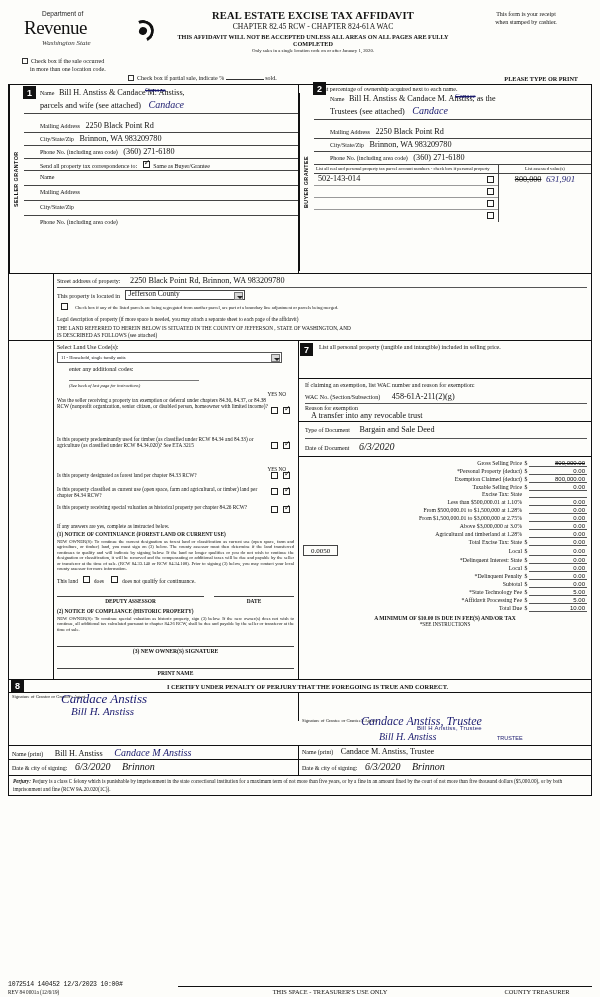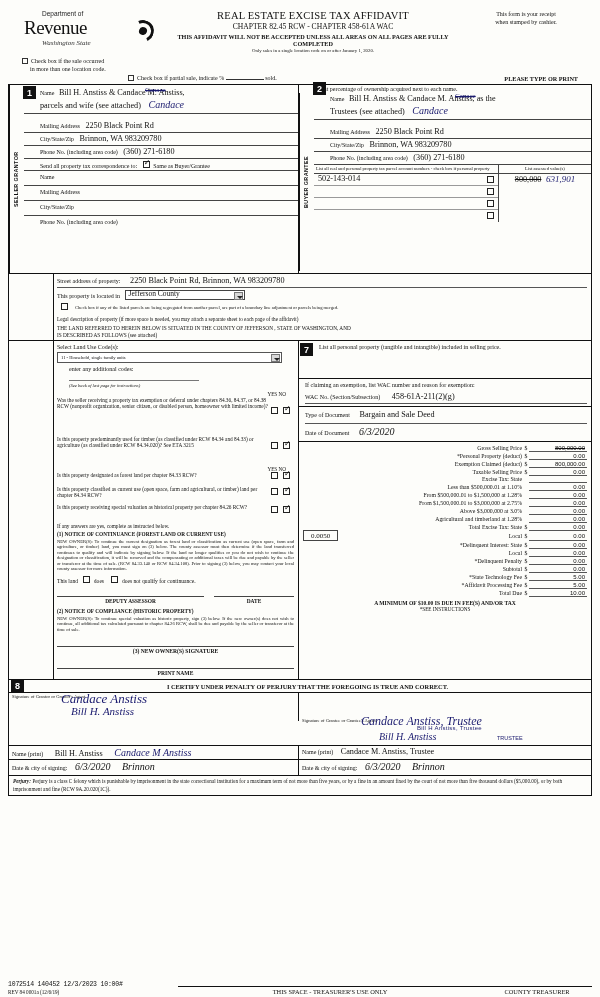--- a/index.html
+++ b/index.html
@@ -25,21 +25,21 @@
     position:absolute; left:108px; top:10px; width:22px; height:22px;
     border:3px solid #111; border-radius:50%;
     border-left-color:transparent; border-bottom-color:transparent;
     transform: rotate(20deg);
   }
   .logo .swoosh:after{
     content:""; position:absolute; left:4px; top:4px; width:8px; height:8px;
     background:#111; border-radius:50%;
   }
   .title-block { position:absolute; left:160px; top:4px; width:290px; text-align:center; }
-  .title-block .t1 { font-size:10.5px; font-weight:normal; letter-spacing:0.2px;}
+  .title-block .t1 { font-size:10.5px; font-weight:bold; letter-spacing:0.2px;}
   .title-block .t2 { font-size:7.6px; margin-top:1px;}
   .title-block .t3 { font-size:4.8px; margin-top:1px;}
   .title-block .t4 { font-size:6.2px; font-weight:bold; margin-top:2px;}
   .receipt { position:absolute; right:6px; top:4px; width:120px; text-align:center; font-size:6px; line-height:1.35;}
 
   .subhdr { position:relative; height:26px; font-size:6px; }
   .subhdr .cb { display:inline-block; width:6px; height:6px; border:1px solid #333; vertical-align:-1px; margin-right:3px;}
   .l1 { position:absolute; left:14px; top:0px; }
   .l2 { position:absolute; left:22px; top:8px; }
   .l3 { position:absolute; left:120px; top:17px; }
@@ -102,21 +102,21 @@
 
   <div class="hdr">
     <div class="logo">
       <div class="dept">Department of</div>
       <div class="rev">Revenue</div>
       <div class="wash">Washington State</div>
       <div class="swoosh"></div>
     </div>
     <div class="title-block">
       <div class="t1">REAL ESTATE EXCISE TAX AFFIDAVIT</div>
-      <div class="t2">CHAPTER 82.45 RCW - CHAPTER 458-61A WAC</div>
+      <div class="t2">CHAPTER 82.45 RCW - CHAPTER 824-61A WAC</div>
       <div class="t4">THIS AFFIDAVIT WILL NOT BE ACCEPTED UNLESS ALL AREAS ON ALL PAGES ARE FULLY COMPLETED</div>
       <div class="t3">Only sales in a single location code on or after January 1, 2020.</div>
     </div>
     <div class="receipt">
       <div>This form is your receipt</div>
       <div>when stamped by cashier.</div>
     </div>
   </div>
 
   <div class="subhdr">
@@ -371,20 +371,24 @@
           <div class="numbox" style="left:1px;top:2px;">7</div>
           <div class="lbl">List all personal property (tangible and intangible) included in selling price.</div>
         </div>
 
         <div style="padding:3px 4px 2px 6px;border-bottom:1px solid #111;">
           <div class="lbl">If claiming an exemption, list WAC number and reason for exemption:</div>
           <div style="height:12px;margin-top:4px;border-bottom:1px solid #555;">
             <span class="lbl">WAC No. (Section/Subsection)</span>
             <span class="hs" style="margin-left:10px;margin-top:16px;">458-61A-211(2)(g)</span>
           </div>
+          <div style="height:14px;margin-top:1px;">
+            <div class="lbl">Reason for exemption</div>
+            <div class="hs" style="margin-left:6px;">A transfer into any revocable trust</div>
+          </div>
         </div>
 
         <div style="padding:3px 4px 2px 6px;border-bottom:1px solid #111;">
           <div style="height:14px;border-bottom:1px solid #555;">
             <span class="lbl">Type of Document</span>
             <span class="hs" style="margin-left:8px;text-align:right;">Bargain and Sale Deed</span>
           </div>
           <div style="height:15px;padding-top:2px;">
             <span class="lbl">Date of Document</span>
             <span class="sig-script2" style="margin-left:8px;">6/3/2020</span>

